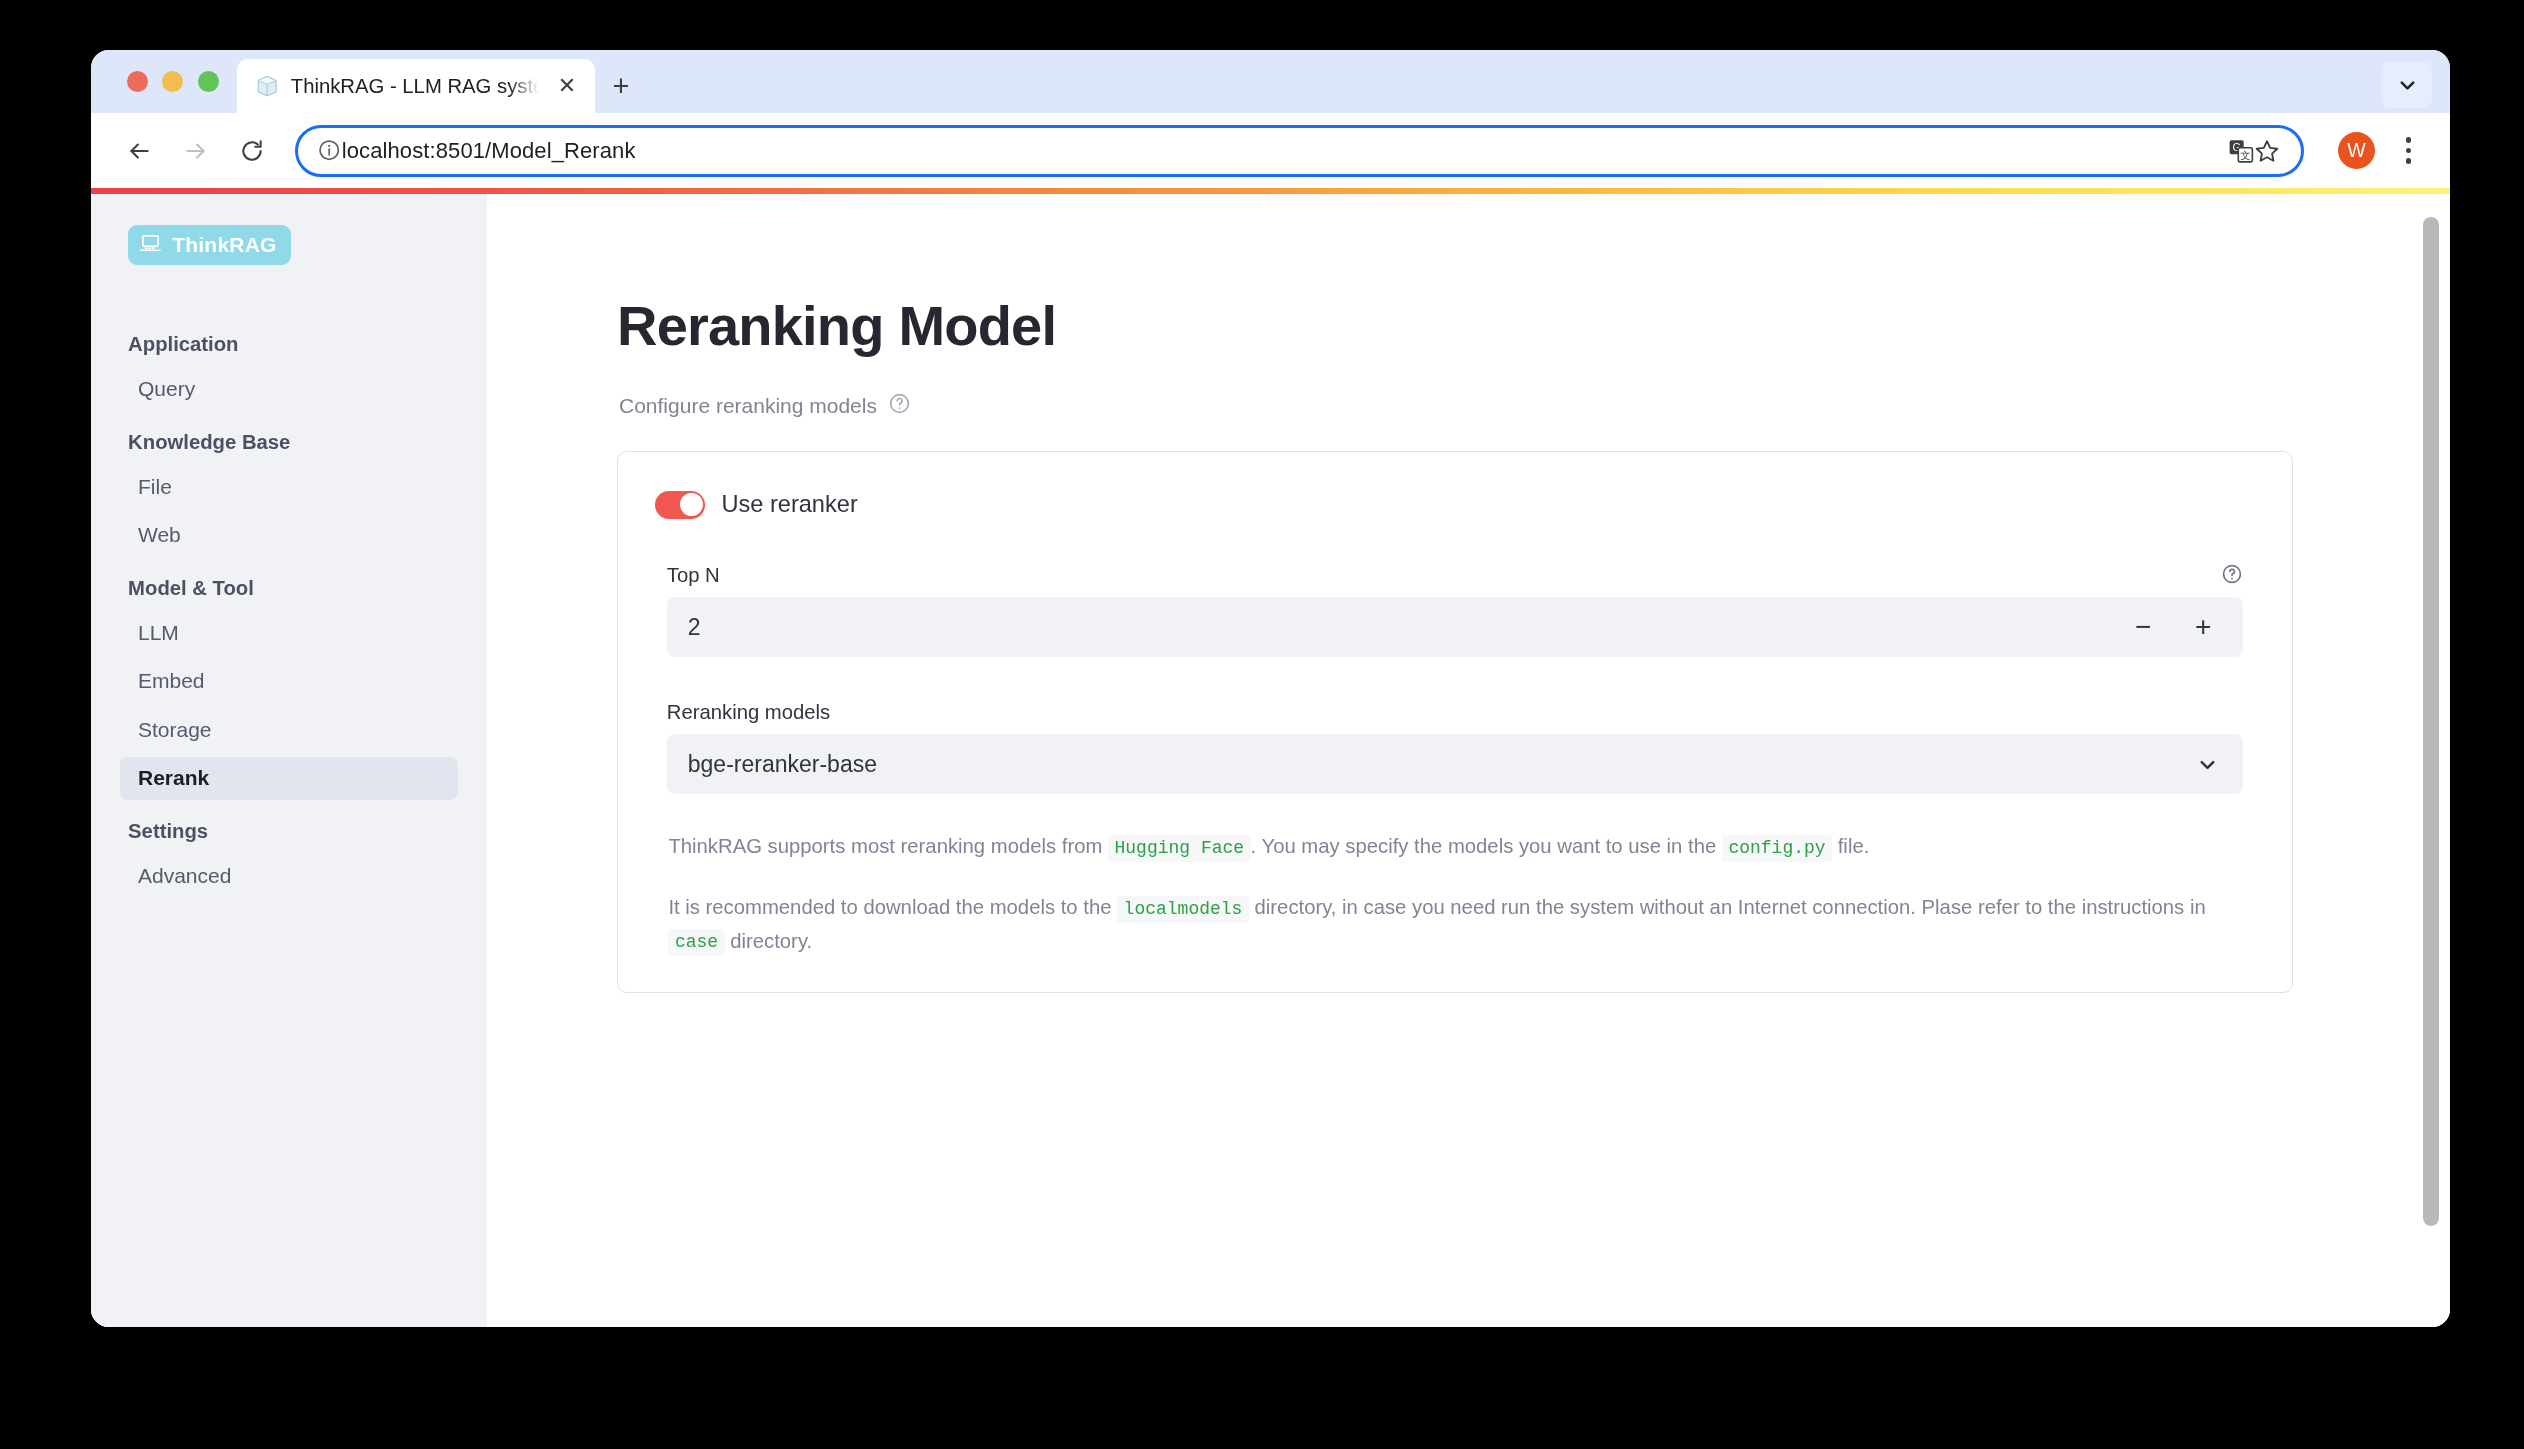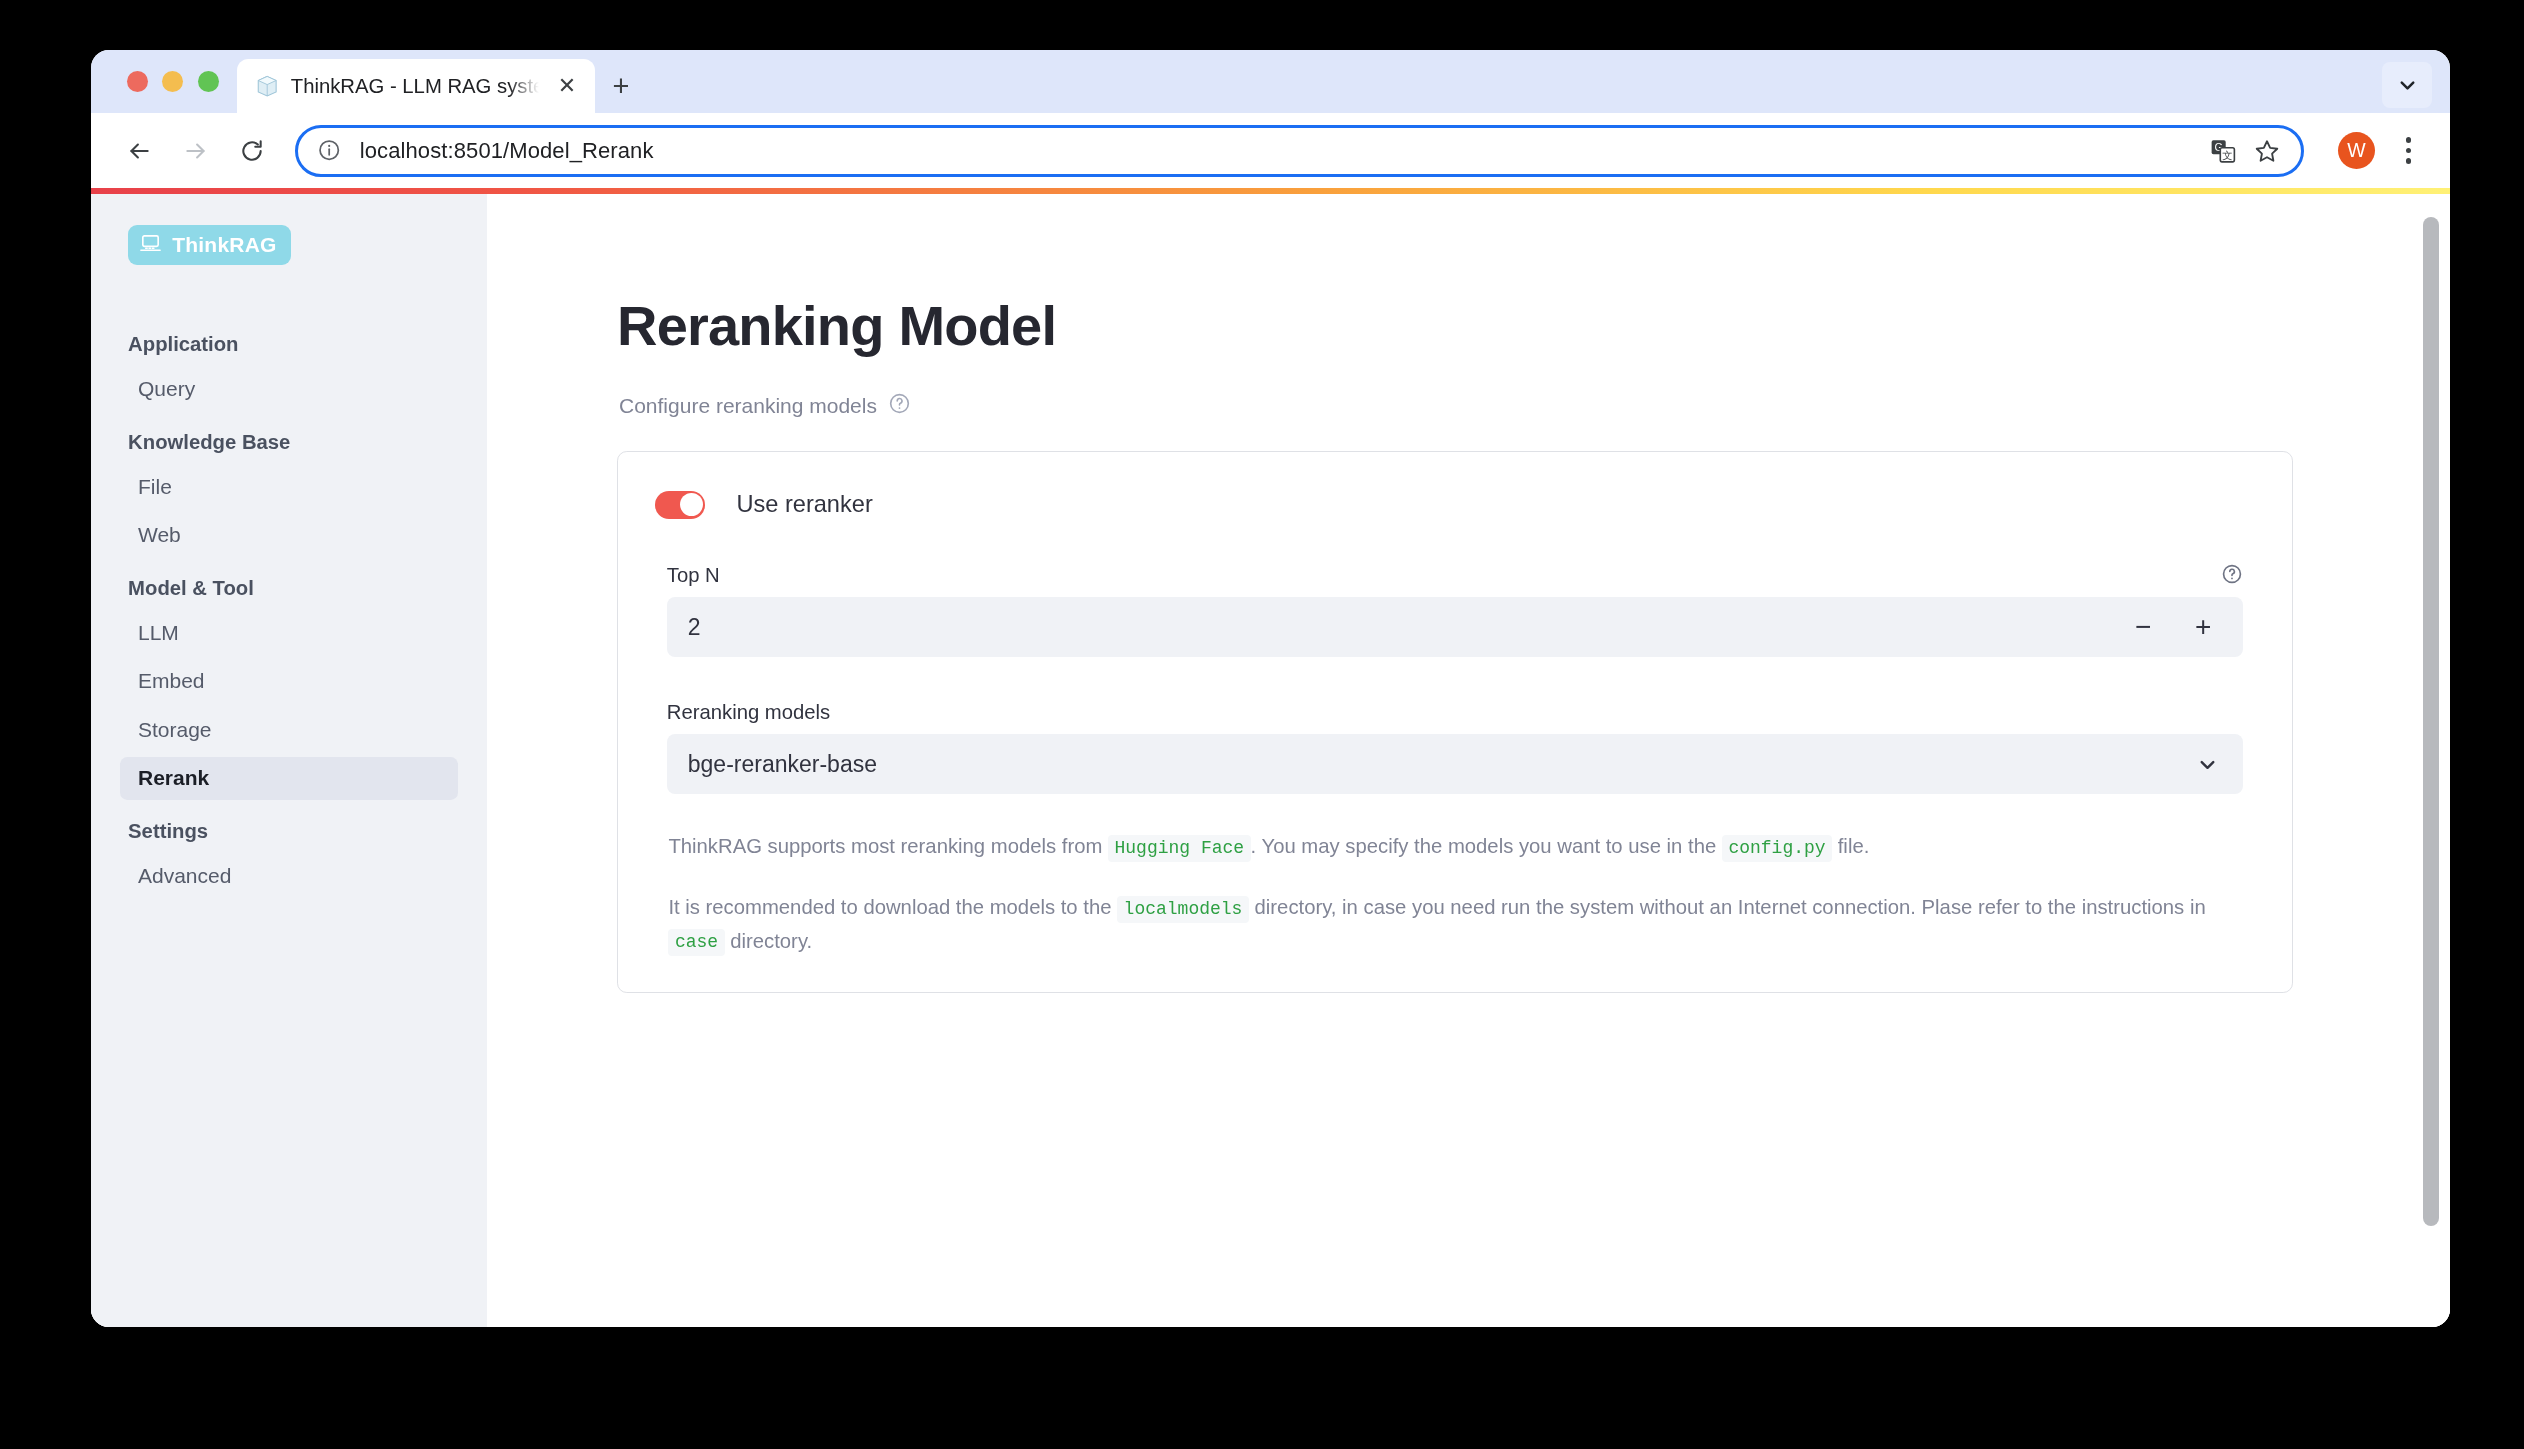--- a/index.html
+++ b/index.html
@@ -96,21 +96,20 @@
     color: #3c4043;
   }
   #omnibox {
     flex: 1 1 auto;
     height: 52px;
     margin: 0 14.6px 0 11.4px;
     border: 3.3px solid #1b6ef3;
     border-radius: 28px;
     display: flex; align-items: center;
     padding: 0 21px 0 19.5px;
-    gap: 18px;
     background: #fff;
   }
   #omnibox-url {
     flex: 1 1 auto;
     font-size: 22px;
     color: #202124;
     letter-spacing: 0.1px;
   }
   .omni-icon { flex: 0 0 auto; display: flex; align-items: center; }
   #profile-avatar {
@@ -198,21 +197,21 @@
 
   
   #settings-card {
     margin: 31px 0 0 130px;
     width: 1676px;
     border: 1.6px solid #dfe1e6;
     border-radius: 9.8px;
     padding: 39px 36px 34px 24.4px;
   }
 
-  .toggle-row { display: flex; align-items: center; gap: 31px; margin-left: 13px; }
+  .toggle-row { display: flex; align-items: center; gap: 16px; margin-left: 13px; }
   #use-reranker-toggle {
     width: 50px; height: 28px; border-radius: 16.3px;
     background: #f0584f; position: relative; flex: 0 0 50px;
   }
   #use-reranker-toggle i {
     position: absolute; right: 2.4px; top: 2.4px;
     width: 23px; height: 23px; border-radius: 50%; background: #fff;
     display: block;
   }
   .toggle-label { font-size: 23.6px; color: #31333f; }

